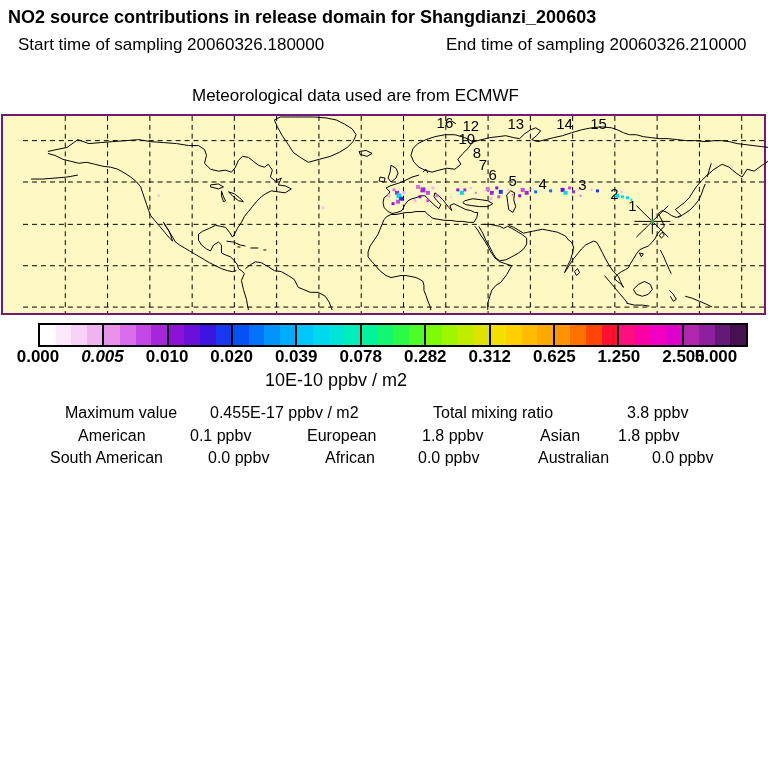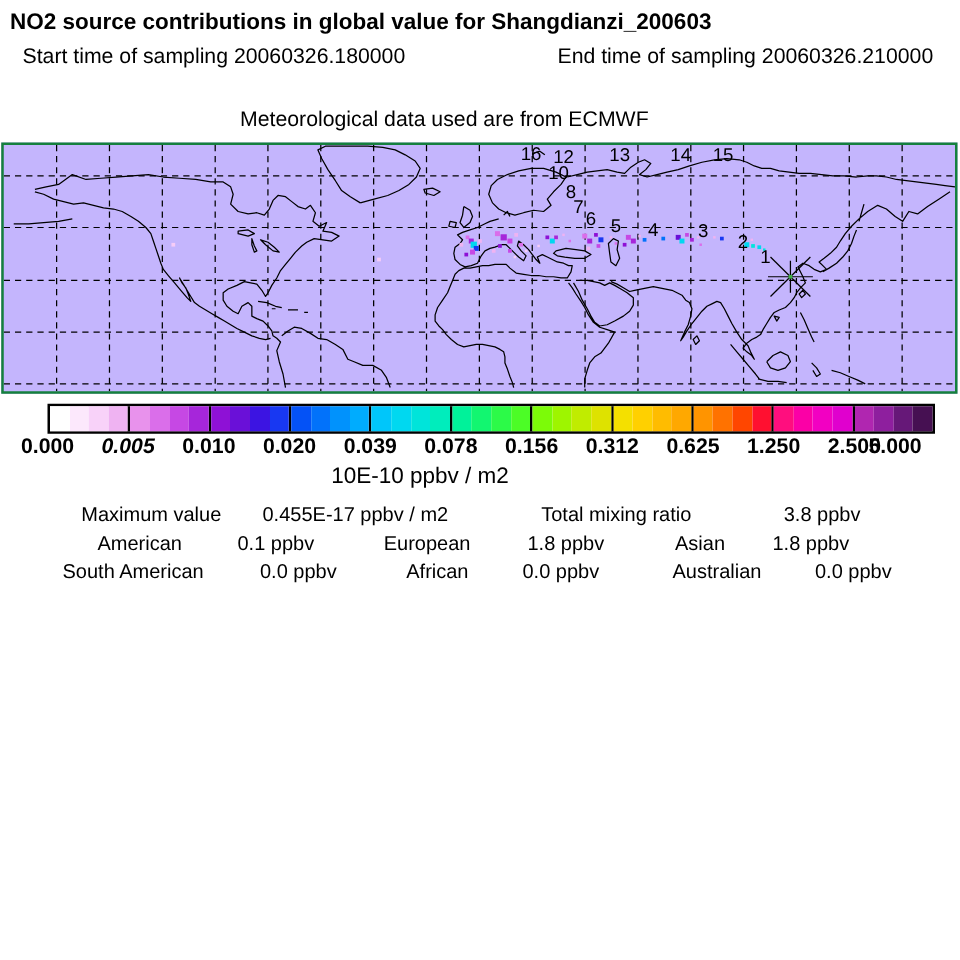--- a/index.html
+++ b/index.html
@@ -6,40 +6,40 @@
   .page{position:relative;width:768px;height:768px;background:#ffffff;overflow:hidden;
         font-family:"Liberation Sans","DejaVu Sans",sans-serif;color:#000;}
   .abs{position:absolute;white-space:pre;}
   .title{left:8px;top:7px;font-size:18px;font-weight:bold;}
   .h2a{left:18px;top:35px;font-size:17px;}
   .h2b{left:402px;top:35px;font-size:17px;margin-left:44px;}
   .h3a{left:110px;top:60px;font-size:17px;}
   .h3b{left:405px;top:60px;font-size:17px;}
   .h4{left:192px;top:86px;font-size:17px;}
   .map-frame{position:absolute;left:1px;top:114px;width:765px;height:201px;
-             border:2px solid #15803d;box-sizing:border-box;background:#c4b5fd;}
+             border:2px solid #701a75;box-sizing:border-box;background:#fef9c3;padding-left:20px;}
   .map-frame svg{display:block;}
   .cbar{position:absolute;left:38px;top:323px;width:706px;height:20px;
         border:2px solid #000;box-sizing:content-box;display:flex;}
   .cbar .seg{flex:1;display:flex;border-right:2px solid #000;}
   .cbar .seg:last-child{border-right:none;}
   .cbar .cell{flex:1;}
   .cbar-labels{position:absolute;left:0;top:347px;width:768px;height:18px;}
   .cbar-labels span{position:absolute;transform:translateX(-50%);font-size:17px;font-weight:bold;white-space:pre;}
   .unit{left:0;top:370px;width:672px;text-align:center;font-size:18px;white-space:pre;position:absolute;}
   .stats span{position:absolute;font-size:16px;white-space:pre;}
   .r1{top:404px;} .r2{top:427px;} .r3{top:449px;}
   .maxl{left:65px;} .maxv{left:210px;} .totl{left:433px;} .totv{left:627px;}
 </style>
 </head>
 <body>
 
 <div class="page">
 
-  <div class="abs title">NO2 source contributions in global value for Shangdianzi_200603</div>
+  <div class="abs title">NO2 source contributions in release domain for Shangdianzi_200603</div>
   <div class="abs h2a">Start time of sampling 20060326.180000</div>
   <div class="abs h2b">End time of sampling 20060326.210000</div>
   <div class="abs h4">Meteorological data used are from ECMWF</div>
 
   <div class="map-frame">
     <svg width="761" height="197" viewBox="0 0 763 200" preserveAspectRatio="none">
       <g id="gridlines" stroke="#000" stroke-width="1" stroke-dasharray="5 4">
           <line x1="42.4" y1="0" x2="42.4" y2="200"></line>
           <line x1="84.8" y1="0" x2="84.8" y2="200"></line>
           <line x1="127.2" y1="0" x2="127.2" y2="200"></line>
@@ -247,21 +247,21 @@
         <div class="cell" style="background: rgb(70, 16, 82);"></div>
       </div>
     </div>
   <div class="cbar-labels" id="cbar-labels">
       <span style="left: 38px;">0.000</span>
       <span style="left: 102.5px; font-style: italic;">0.005</span>
       <span style="left: 167.1px;">0.010</span>
       <span style="left: 231.6px;">0.020</span>
       <span style="left: 296.2px;">0.039</span>
       <span style="left: 360.7px;">0.078</span>
-      <span style="left: 425.3px;">0.156</span>
+      <span style="left: 425.3px;">0.282</span>
       <span style="left: 489.8px;">0.312</span>
       <span style="left: 554.4px;">0.625</span>
       <span style="left: 618.9px;">1.250</span>
       <span style="left: 683.5px;">2.500</span>
       <span style="left: 716px;">5.000</span>
     </div>
   <div class="unit">10E-10 ppbv / m2</div>
 
   <div class="stats">
     <span class="r1 maxl">Maximum value</span>

